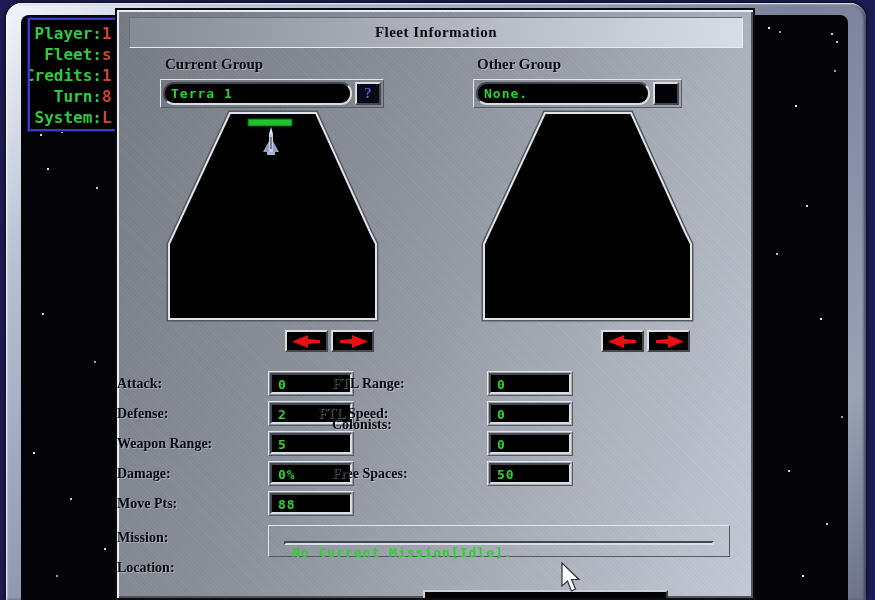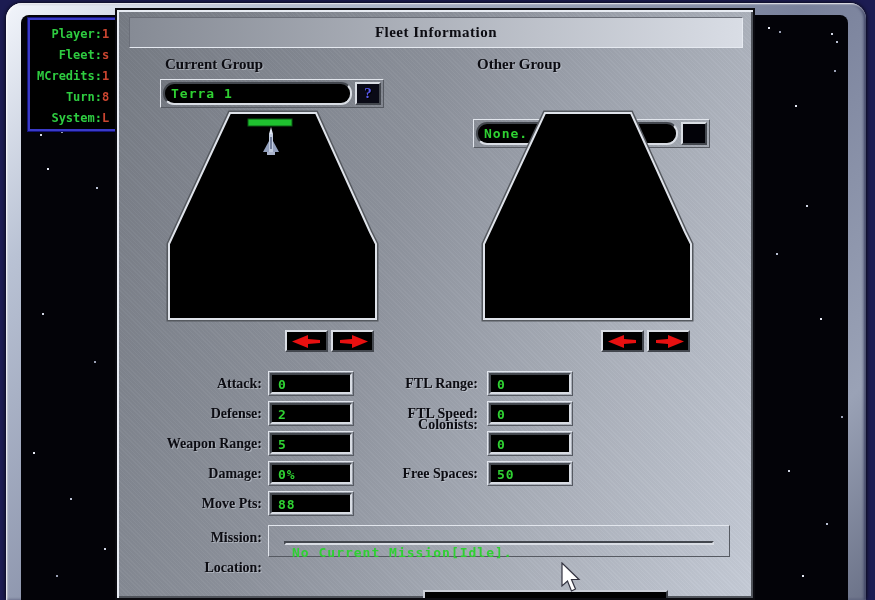--- a/index.html
+++ b/index.html
@@ -35,21 +35,21 @@
 
   
   .hud{
     position:absolute;left:28px;top:18px;width:90px;height:113px;
     background:#000;border:2px solid #3a3ac8;box-shadow:0 0 0 1px #14147a;
     box-sizing:border-box;overflow:hidden;padding:3px 1px 0 0;
   }
   .hud-row{
     display:flex;justify-content:flex-end;align-items:center;
     height:21px;white-space:nowrap;overflow:hidden;
-    font-family:"DejaVu Sans Mono", monospace;font-size:12px;font-weight:bold;
+    font-family:"DejaVu Sans Mono", monospace;font-size:16px;font-weight:bold;
   }
   .hud-label{color:#2ecc40;text-align:right;}
   .hud-value{color:#cb4530;width:13px;overflow:hidden;flex:0 0 auto;}
 
   
   .dialog{
     position:absolute;left:115px;top:8px;width:640px;height:592px;
     box-sizing:border-box;border:2px solid #0b0b10;
     background:
       repeating-linear-gradient(45deg, rgba(255,255,255,0.025) 0 1px, rgba(0,0,0,0.02) 1px 3px),
@@ -66,21 +66,21 @@
     font-size:15px;font-weight:bold;color:#0c0c12;
     letter-spacing:0.5px;
   }
   .group-label{
     position:absolute;font-size:15px;font-weight:bold;color:#0c0c12;
     text-shadow:1px 1px 0 rgba(235,240,250,0.35);white-space:nowrap;
   }
   .stat-label{
     position:absolute;font-size:14px;font-weight:bold;color:#0c0c12;
     text-shadow:1px 1px 0 rgba(235,240,250,0.35);
-    text-align:right;line-height:25px;white-space:nowrap;
+    line-height:25px;white-space:nowrap;
   }
 
   
   .combo{
     position:absolute;box-sizing:border-box;height:29px;display:flex;gap:3px;
     border:1px solid;border-color:#e2e6ed #565a62 #565a62 #e2e6ed;
     padding:2px;background:rgba(0,0,0,0.05);
   }
   .well{
     box-sizing:border-box;background:#000;
@@ -165,21 +165,21 @@
 
     <div class="combo" style="left:43px;top:69px;width:224px;">
       <div class="well combo-field">
         <div class="led">Terra 1</div>
       </div>
       <div class="mini-btn">
         <span>?</span>
       </div>
     </div>
 
-    <div class="combo" style="left:356px;top:69px;width:237px;margin-top:40px;">
+    <div class="combo" style="left:356px;top:69px;width:209px;">
       <div class="well combo-field">
         <div class="led">None.</div>
       </div>
       <div class="mini-btn" style="background:#020208;"></div>
     </div>
 
     <div class="viewport" style="left:48px;top:100px;">
       <svg width="215" height="212" viewBox="0 0 215 212">
         <polygon points="65,3 151,3 205,122 211,134 211,209 4,209 4,134" fill="#000" stroke="#55595f" stroke-width="5"></polygon>
         <polygon points="65,3 151,3 205,122 211,134 211,209 4,209 4,134" fill="#000" stroke="#dfe3ea" stroke-width="2"></polygon>
@@ -261,21 +261,21 @@
         </div>
       </div>
 
     <div class="stat-label" style="left:215px;top:361px;width:146px;">FTL Range:</div>
     <div class="stat-field" style="left:370px;top:361px;">
         <div class="well">
           <div class="led">0</div>
         </div>
       </div>
 
-    <div class="stat-label" style="left:215px;top:391px;width:146px;">FTL Speed:</div>
+    <div class="stat-label" style="left:201px;top:391px;width:146px;">FTL Speed:</div>
     <div class="stat-field" style="left:370px;top:391px;">
         <div class="well">
           <div class="led">0</div>
         </div>
       </div>
 
     <div class="stat-label" style="left:215px;top:402px;width:146px;">Colonists:</div>
     <div class="stat-field" style="left:370px;top:421px;">
         <div class="well">
           <div class="led">0</div>

